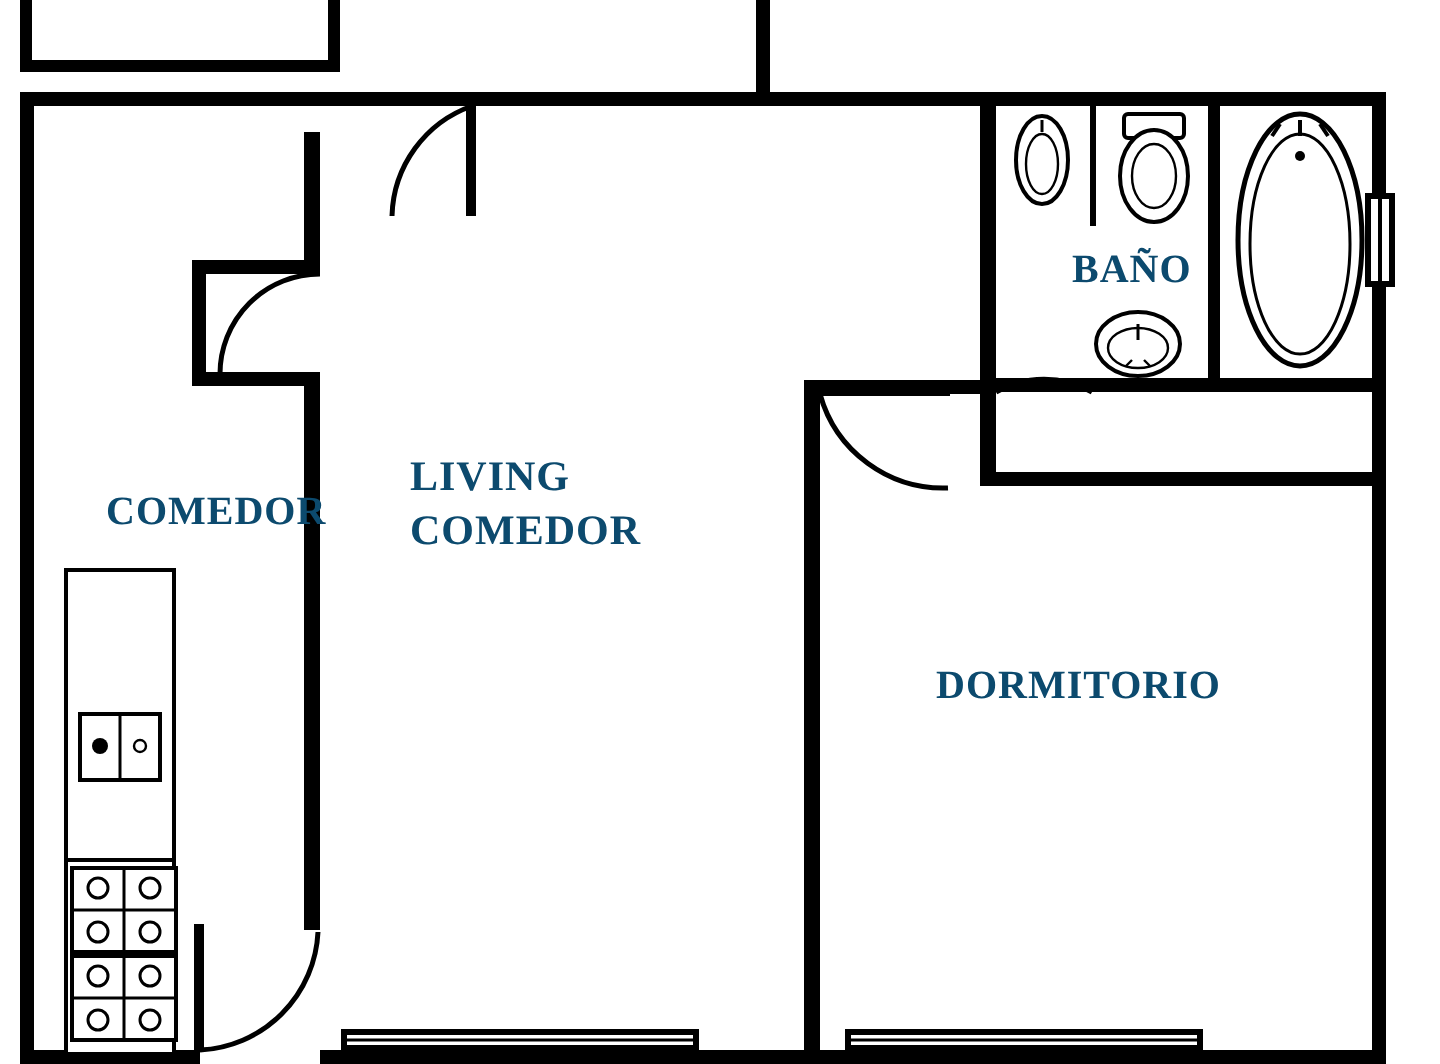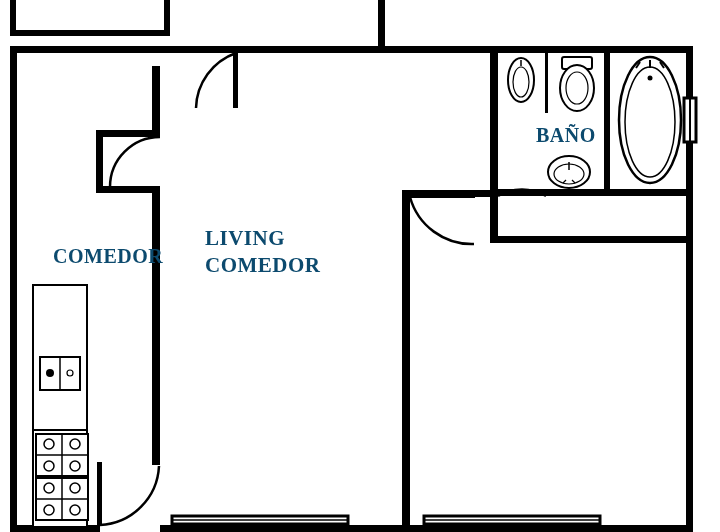--- a/index.html
+++ b/index.html
@@ -183,14 +183,15 @@
 
   </svg>
 
   <div class="room-label label-md" style="left:53px; top:245px;">COMEDOR</div>
 
   <div class="room-label label-lg" style="left:205px; top:226px;">LIVING</div>
   <div class="room-label label-lg" style="left:205px; top:253px;">COMEDOR</div>
 
   <div class="room-label label-md" style="left:536px; top:124px;">BAÑO</div>
 
+  <div class="room-label label-md" style="left:468px; top:332px;">DORMITORIO</div>
 
 </div>
 
 </body></html>

